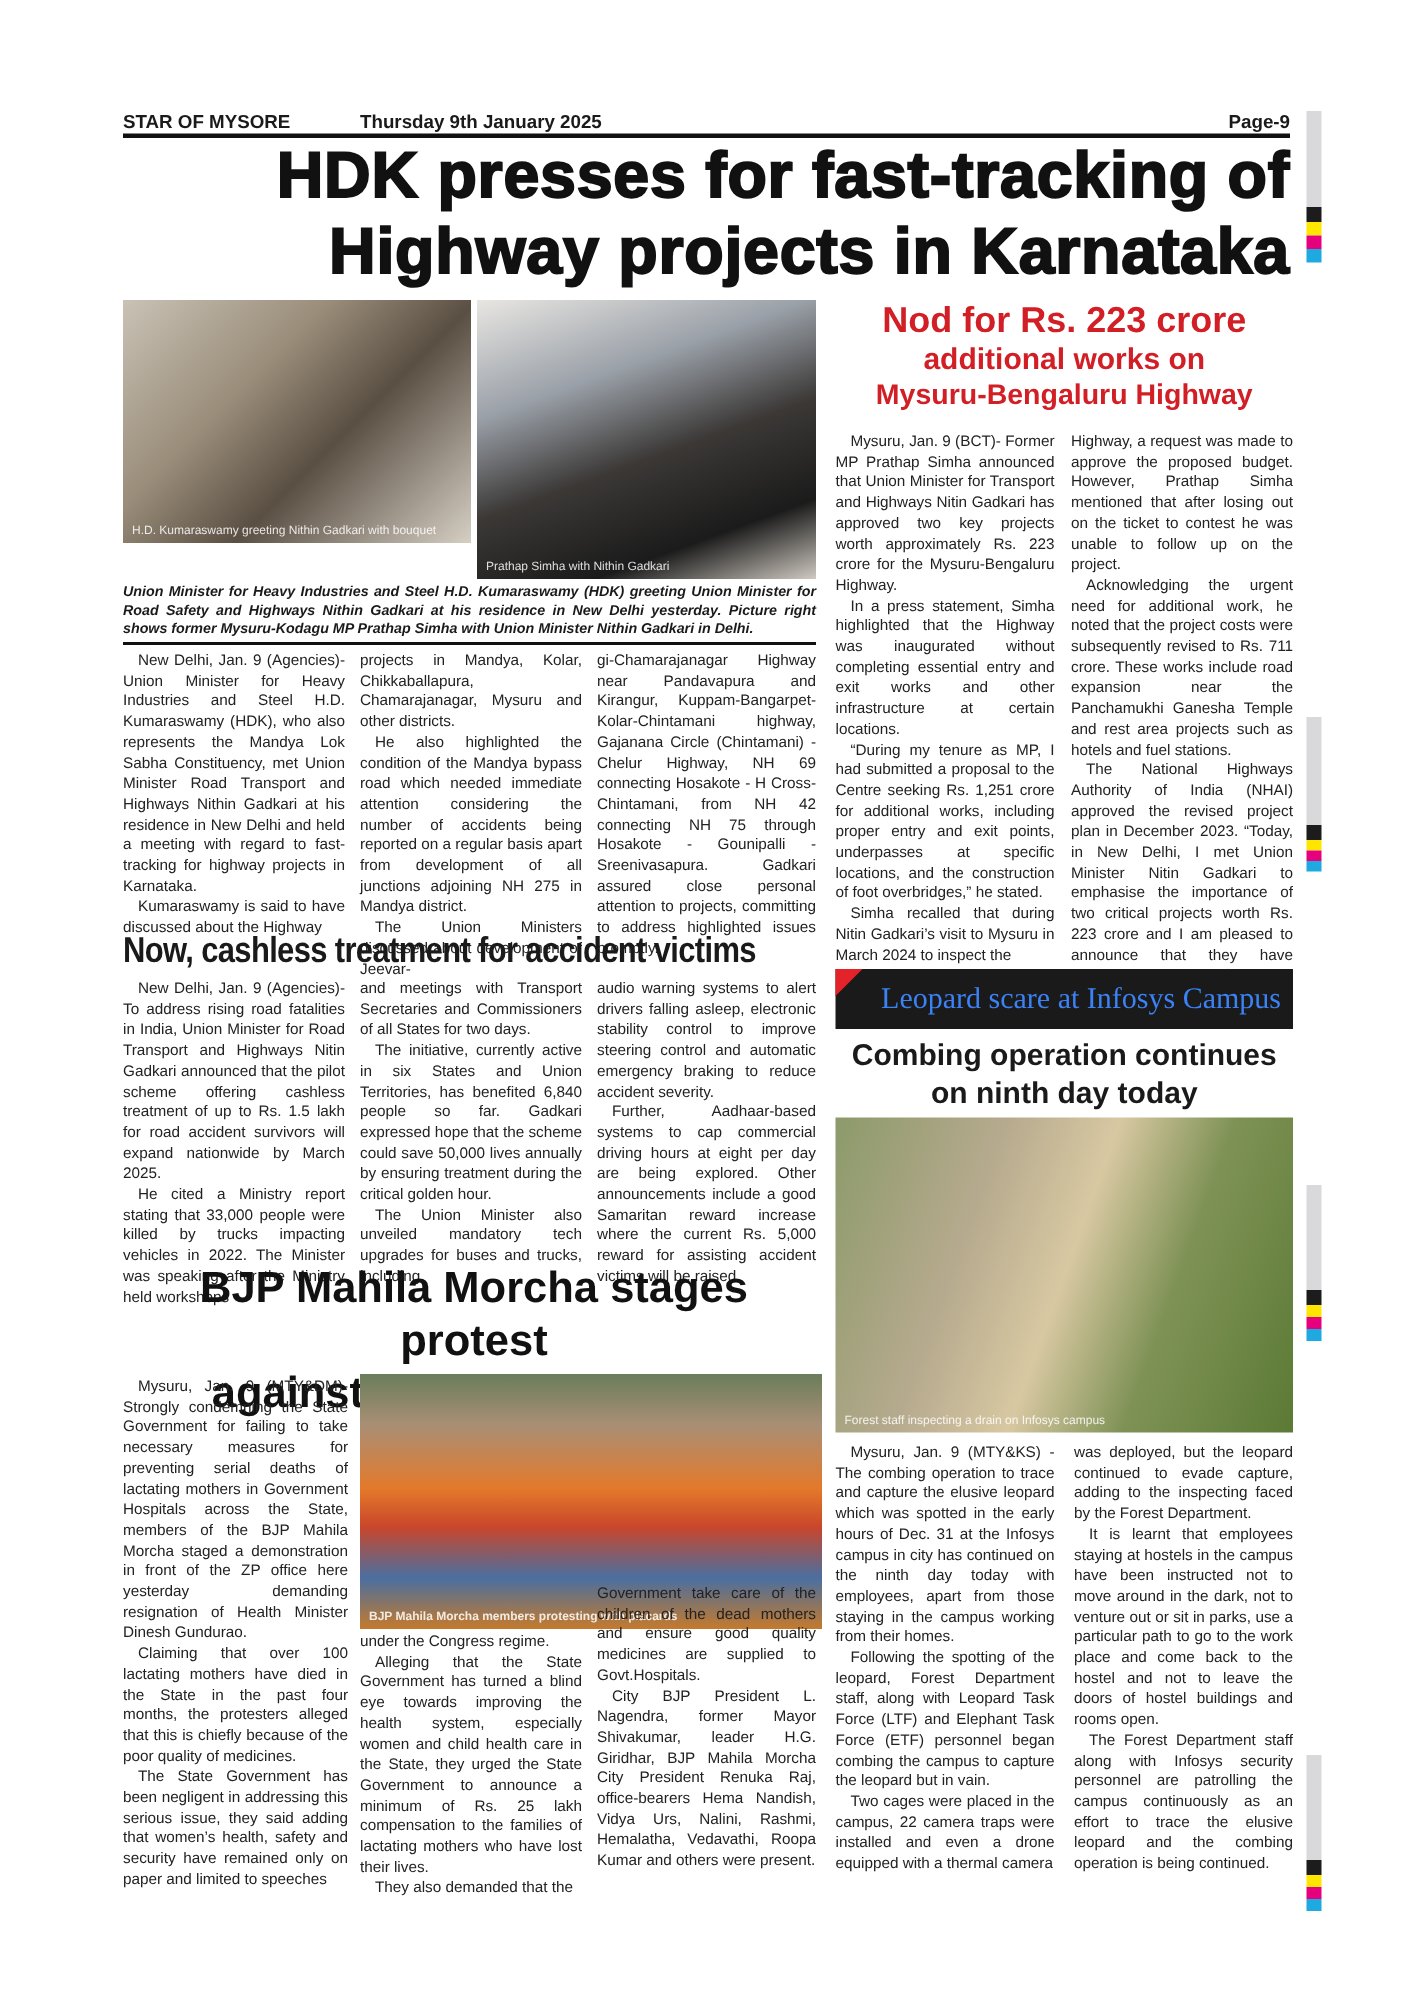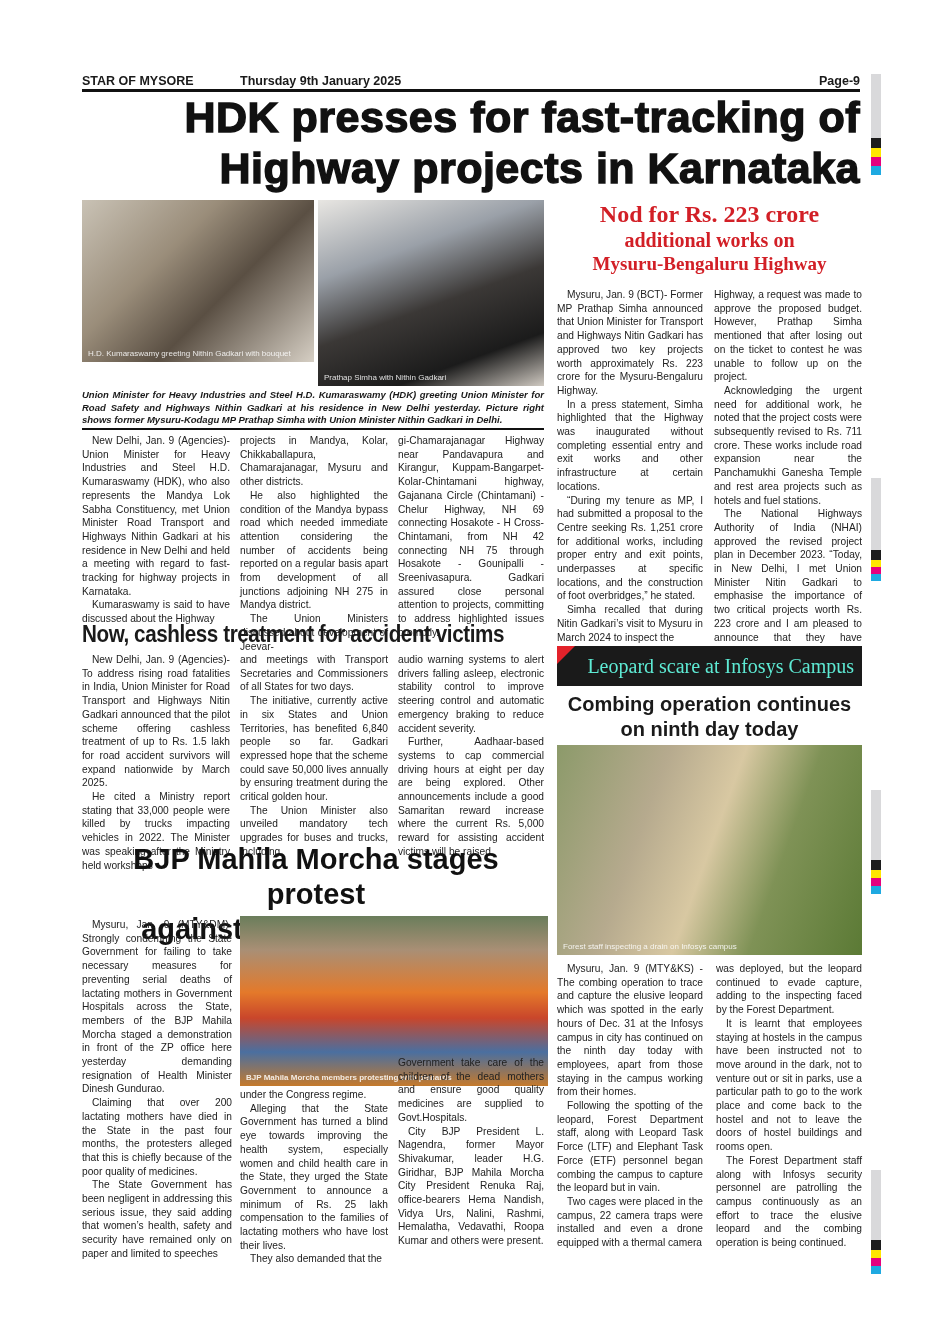--- a/index.html
+++ b/index.html
@@ -14,27 +14,27 @@
   .photo{background:#888;overflow:hidden;}
   .photo.p1{left:82px;top:200px;width:232px;height:162px;background:linear-gradient(135deg,#c9c2b5 0%,#9a8d7a 35%,#5a4f43 60%,#d6cfc4 100%);}
   .photo.p2{left:318px;top:200px;width:226px;height:186px;background:linear-gradient(160deg,#e8e6e2 0%,#9aa0a8 30%,#3b3836 55%,#1b1b1b 80%,#cfc9c1 100%);}
   .photo.p3{left:240px;top:916px;width:308px;height:170px;background:linear-gradient(180deg,#6a7d5b 0%,#a98f75 20%,#e4792a 45%,#c9462b 60%,#4a6fa0 80%,#c57a2c 100%);font-weight:bold;}
   .photo.p4{left:557px;top:745px;width:305px;height:210px;background:linear-gradient(110deg,#8c9a6a 0%,#b6aa8e 30%,#d8c8a2 50%,#7f9256 70%,#5b7a35 100%);}
   .photo .ph-lbl{position:absolute;left:6px;bottom:4px;font-size:8px;color:rgba(255,255,255,.85);}
   .caption{left:82px;top:389px;width:462px;font-size:9.5px;line-height:12.6px;font-style:italic;font-weight:bold;text-align:justify;}
   .caprule{left:82px;top:428px;width:462px;height:2px;background:#111;}
   .col{font-size:10.2px;line-height:13.7px;text-align:justify;color:#222;}
   .col p{margin:0;text-indent:10px;}
-  .red-head{left:557px;top:200px;width:305px;text-align:center;color:#d21f26;font-weight:bold;font-family:Liberation Serif, serif;}
+  .red-head{left:557px;top:200px;width:305px;text-align:center;color:#d21f26;font-weight:bold;}
   .red-head .l1{font-size:24px;line-height:28px;}
   .red-head .l2{font-size:20px;line-height:24px;}
   .red-head .l3{font-size:19px;line-height:24px;}
   .h-cash{left:82px;top:620px;width:462px;font-size:24px;font-weight:bold;font-family:"Liberation Sans",sans-serif;transform:scaleX(0.86);transform-origin:left;white-space:nowrap;letter-spacing:-0.5px;}
   .h-bjp{left:82px;top:842px;width:468px;text-align:center;font-size:29px;line-height:35px;font-weight:bold;color:#111;}
-  .banner{left:557px;top:646px;width:305px;height:40px;background:#1a1a1a;color:#5eead4;font-family:"Liberation Serif",serif;font-size:20px;line-height:40px;text-align:right;padding-right:8px;box-sizing:border-box;}
+  .banner{left:557px;top:646px;width:305px;height:40px;background:#1a1a1a;color:#3b82f6;font-family:"Liberation Serif",serif;font-size:20px;line-height:40px;text-align:right;padding-right:8px;box-sizing:border-box;}
   .banner .tri{position:absolute;left:0;top:0;width:0;height:0;border-top:18px solid #e3222a;border-right:18px solid transparent;}
   .combing{left:557px;top:692px;width:305px;text-align:center;font-size:20px;line-height:25px;font-weight:bold;}
   .regbar{position:absolute;left:871px;width:10px;}
 </style>
 </head>
 <body>
 
 <div class="abs masthead">
   <span class="paper">STAR OF MYSORE</span>
   <span class="date">Thursday 9th January 2025</span>
@@ -103,21 +103,21 @@
 
 <div class="abs h-bjp">
   <div>BJP Mahila Morcha stages protest</div>
   <div>against death of lactating mothers</div>
 </div>
 <div class="abs photo p3">
   <span class="ph-lbl">BJP Mahila Morcha members protesting with placards</span>
 </div>
 <div class="abs col" style="left:82px;top:918px;width:150px;">
   <p>Mysuru, Jan. 9 (MTY&amp;DM)- Strongly condemning the State Government for failing to take necessary measures for preventing serial deaths of lactating mothers in Government Hospitals across the State, members of the BJP Mahila Morcha staged a demonstration in front of the ZP office here yesterday demanding resignation of  Health Minister Dinesh Gundurao.</p>
-  <p>Claiming that over 200 lactating mothers have died in the State in the past four months, the protesters alleged that this is chiefly because of the poor quality of medicines.</p>
+  <p>Claiming that over 100 lactating mothers have died in the State in the past four months, the protesters alleged that this is chiefly because of the poor quality of medicines.</p>
   <p>The State Government has been negligent in addressing this serious issue, they said adding that women’s health, safety and security have remained only on paper and limited to speeches</p>
 </div>
 <div class="abs col" style="left:240px;top:1088px;width:148px;">
   <p style="text-indent:0">under the Congress regime.</p>
   <p>Alleging that the State Government has turned a blind eye towards improving the health system, especially women and child health care in the State, they urged the State Government to announce  a minimum of Rs. 25 lakh compensation to the families of lactating mothers who have lost their lives.</p>
   <p>They also demanded that the</p>
 </div>
 <div class="abs col" style="left:398px;top:1056px;width:146px;">
   <p style="text-indent:0">Government take care of the children of the dead mothers and ensure good quality medicines are supplied to Govt.Hospitals.</p>
   <p>City BJP President L. Nagendra, former Mayor Shivakumar, leader H.G. Giridhar, BJP Mahila Morcha City President Renuka Raj, office-bearers Hema Nandish, Vidya Urs, Nalini, Rashmi, Hemalatha, Vedavathi, Roopa Kumar and others were present.</p>

